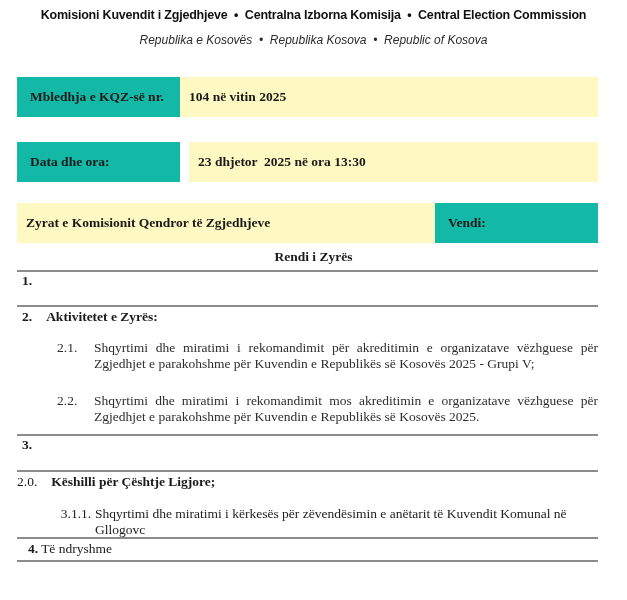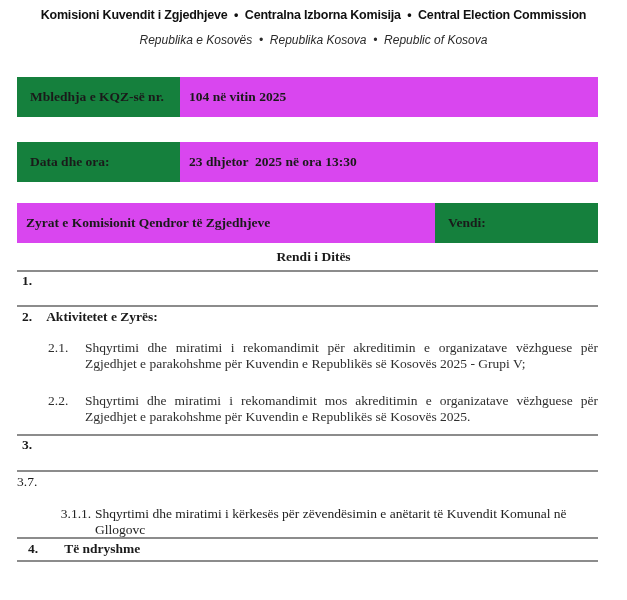--- a/index.html
+++ b/index.html
@@ -23,54 +23,54 @@
     margin-top:11px;
     text-align:center;
     font-family:"Liberation Sans","DejaVu Sans",sans-serif;
     font-style:italic; font-size:12px; color:#2b2b2b;
     white-space:pre-wrap;
   }
   
   .info-table { margin:30px 29px 0 17px; }
   .info-row { display:flex; height:40px; }
   .info-row.r1 { margin-bottom:25px; }
-  .info-row.r2 { margin-bottom:21px; }
+  .info-row.r2 { margin-bottom:21px;gap:9px; }
   .cell { display:flex; align-items:center; font-weight:bold; font-size:13.5px; }
-  .cell.label { width:150px; padding-left:13px; background:#15803d; }
-  .cell.value { flex:1; padding-left:9px; background:#d946ef; white-space:pre-wrap; }
+  .cell.label { width:150px; padding-left:13px; background:#14b8a6; }
+  .cell.value { flex:1; padding-left:9px; background:#fef9c3; white-space:pre-wrap; }
   
   .agenda-title { margin-top:6px; text-align:center; font-weight:bold; font-size:13.5px; }
   .rule { height:0; border-top:2px solid #8c8c8c; margin-left:17px; margin-right:29px; }
   .r-t5  { margin-top:5px; }
   .r-t17 { margin-top:17px; }
   .r-t9  { margin-top:9px; }
   .r-t18 { margin-top:18px; }
   .r-t0  { margin-top:0px; }
   .r-t3  { margin-top:3px; }
   .body-block { margin-left:17px; margin-right:29px; font-size:13.5px; }
   .num-line { margin-top:1px; padding-left:5px; font-weight:bold; line-height:15px; }
   .item1-title { padding-left:21px; font-weight:bold; line-height:16px; }
   .inline-item { display:flex; margin-top:2px; line-height:16px; }
   .inline-item .n { padding-left:5px; font-weight:bold; }
   .inline-item .t { margin-left:14px; font-weight:bold; }
   .subitem { display:flex; line-height:16px; color:#2e2e2e; }
   .subitem.s21 { margin-top:15px; }
   .subitem.s22 { margin-top:21px; }
-  .subitem .sn { margin-left:31px; width:37px; flex:none; }
+  .subitem .sn { margin-left:40px; width:37px; flex:none; }
   .subitem .st { flex:1; text-align:justify; }
   .item3-title { margin-top:3px; padding-left:21px; font-weight:bold; line-height:16px; }
   .item31-line { display:flex; margin-top:2px; line-height:16px; }
   .item31-line .n { padding-left:0px; font-weight:normal; }
   .item31-line .t { margin-left:14px; font-weight:bold; }
   .sub311 { display:flex; margin-top:16px; line-height:15.5px; color:#222; }
   .sub311 .sn { margin-left:40px; width:38px; flex:none;text-align:center; }
   .sub311 .st { max-width:482px; }
   .item4-line { display:flex; margin-top:2px; line-height:16px; }
   .item4-line .n { padding-left:11px; font-weight:bold; }
-  .item4-line .t { margin-left:26px; font-weight:bold; }
+  .item4-line .t { margin-left:3px; font-weight:normal; }
 </style>
 </head>
 <body>
 
 <div class="page">
 
   <div class="hdr-title">Komisioni Kuvendit i Zgjedhjeve  •  Centralna Izborna Komisija  •  Central Election Commission</div>
   <div class="hdr-sub">Republika e Kosovës  •  Republika Kosova  •  Republic of Kosova</div>
 
   <div class="info-table">
@@ -81,21 +81,21 @@
     <div class="info-row r2">
       <div class="cell label">Data dhe ora:</div>
       <div class="cell value">23 dhjetor  2025 në ora 13:30</div>
     </div>
     <div class="info-row r3">
       <div class="cell value">Zyrat e Komisionit Qendror të Zgjedhjeve</div>
       <div class="cell label">Vendi:</div>
     </div>
   </div>
 
-  <div class="agenda-title">Rendi i Ditës</div>
+  <div class="agenda-title">Rendi i Zyrës</div>
 
   <div class="rule r-t5"></div>
 
   <div class="body-block">
     <div class="num-line">1.</div>
   </div>
 
   <div class="rule r-t17"></div>
 
   <div class="body-block">
@@ -116,21 +116,22 @@
   <div class="rule r-t9"></div>
 
   <div class="body-block">
     <div class="num-line">3.</div>
   </div>
 
   <div class="rule r-t18"></div>
 
   <div class="body-block">
     <div class="item31-line">
-      <span class="n">3.7.</span>
+      <span class="n">2.0.</span>
+      <span class="t">Këshilli për Çështje Ligjore;</span>
     </div>
     <div class="sub311">
       <span class="sn">3.1.1.</span>
       <span class="st">Shqyrtimi dhe miratimi i kërkesës për zëvendësimin e anëtarit të Kuvendit Komunal në Gllogovc</span>
     </div>
   </div>
 
   <div class="rule r-t0"></div>
 
   <div class="body-block">

